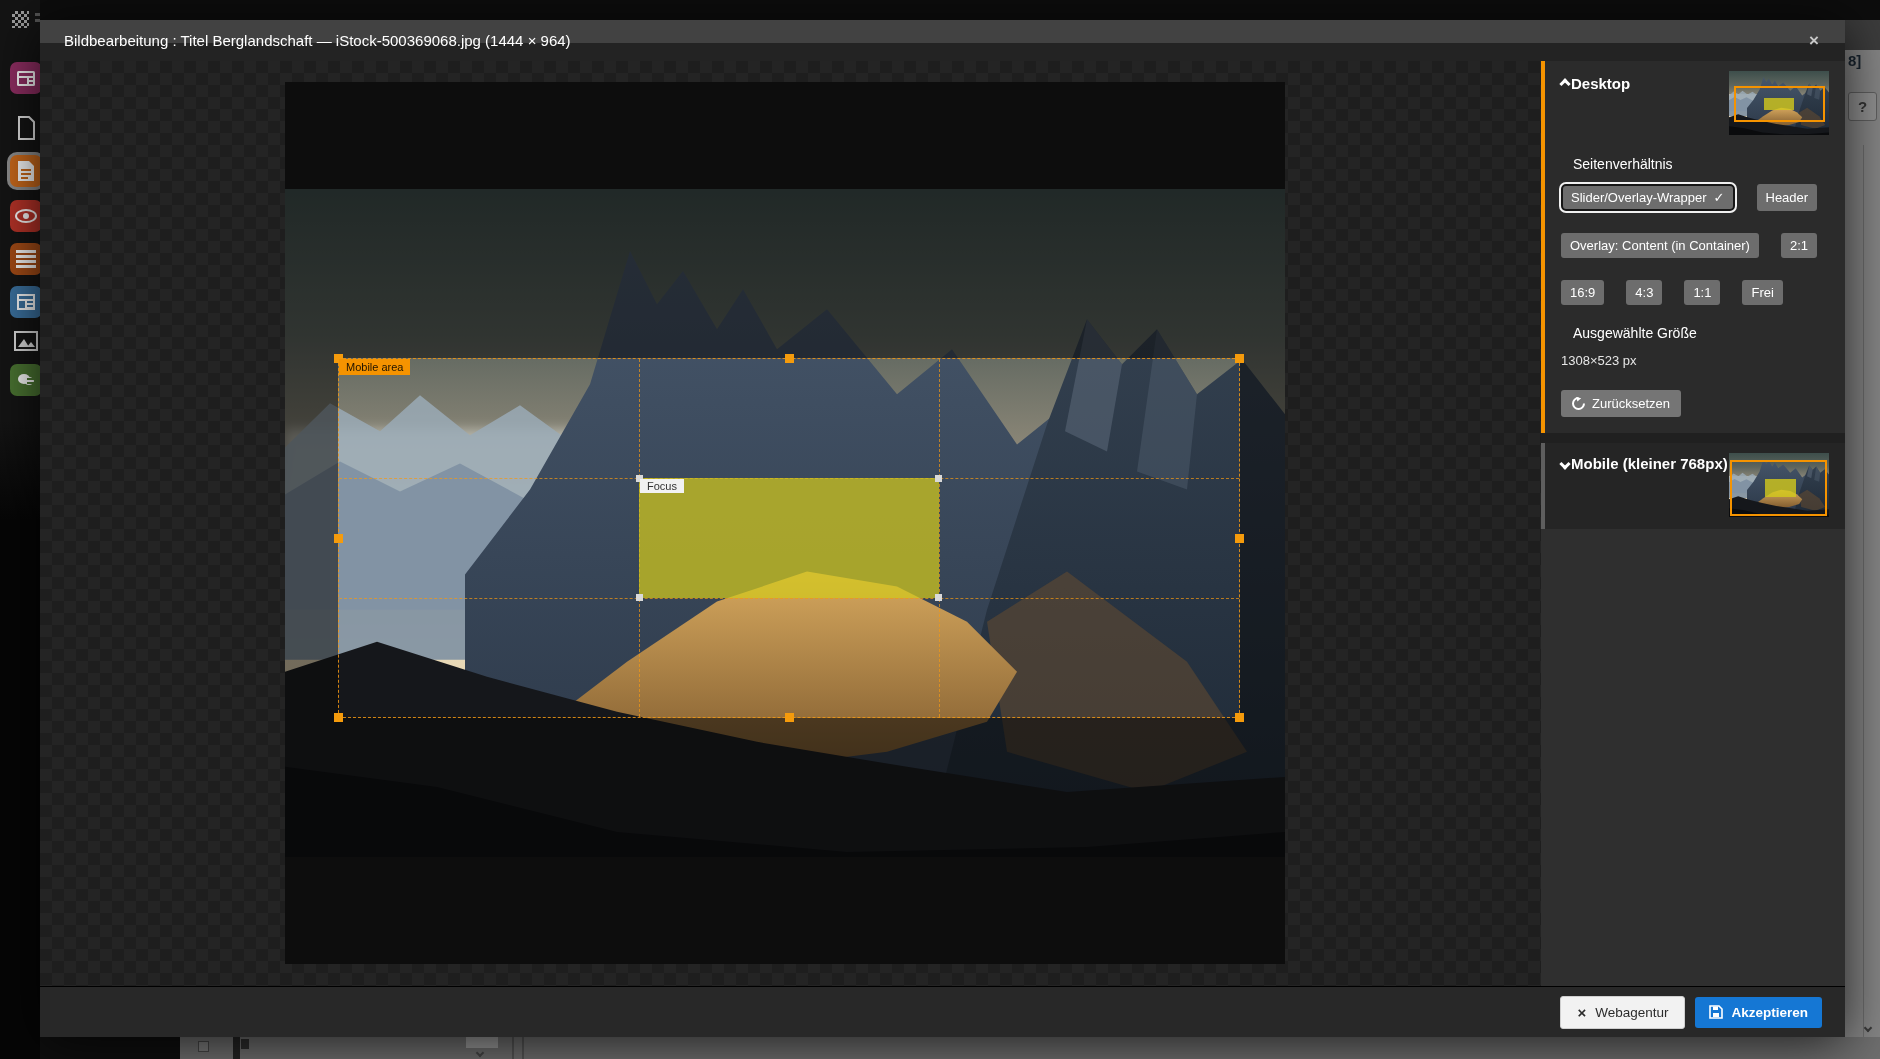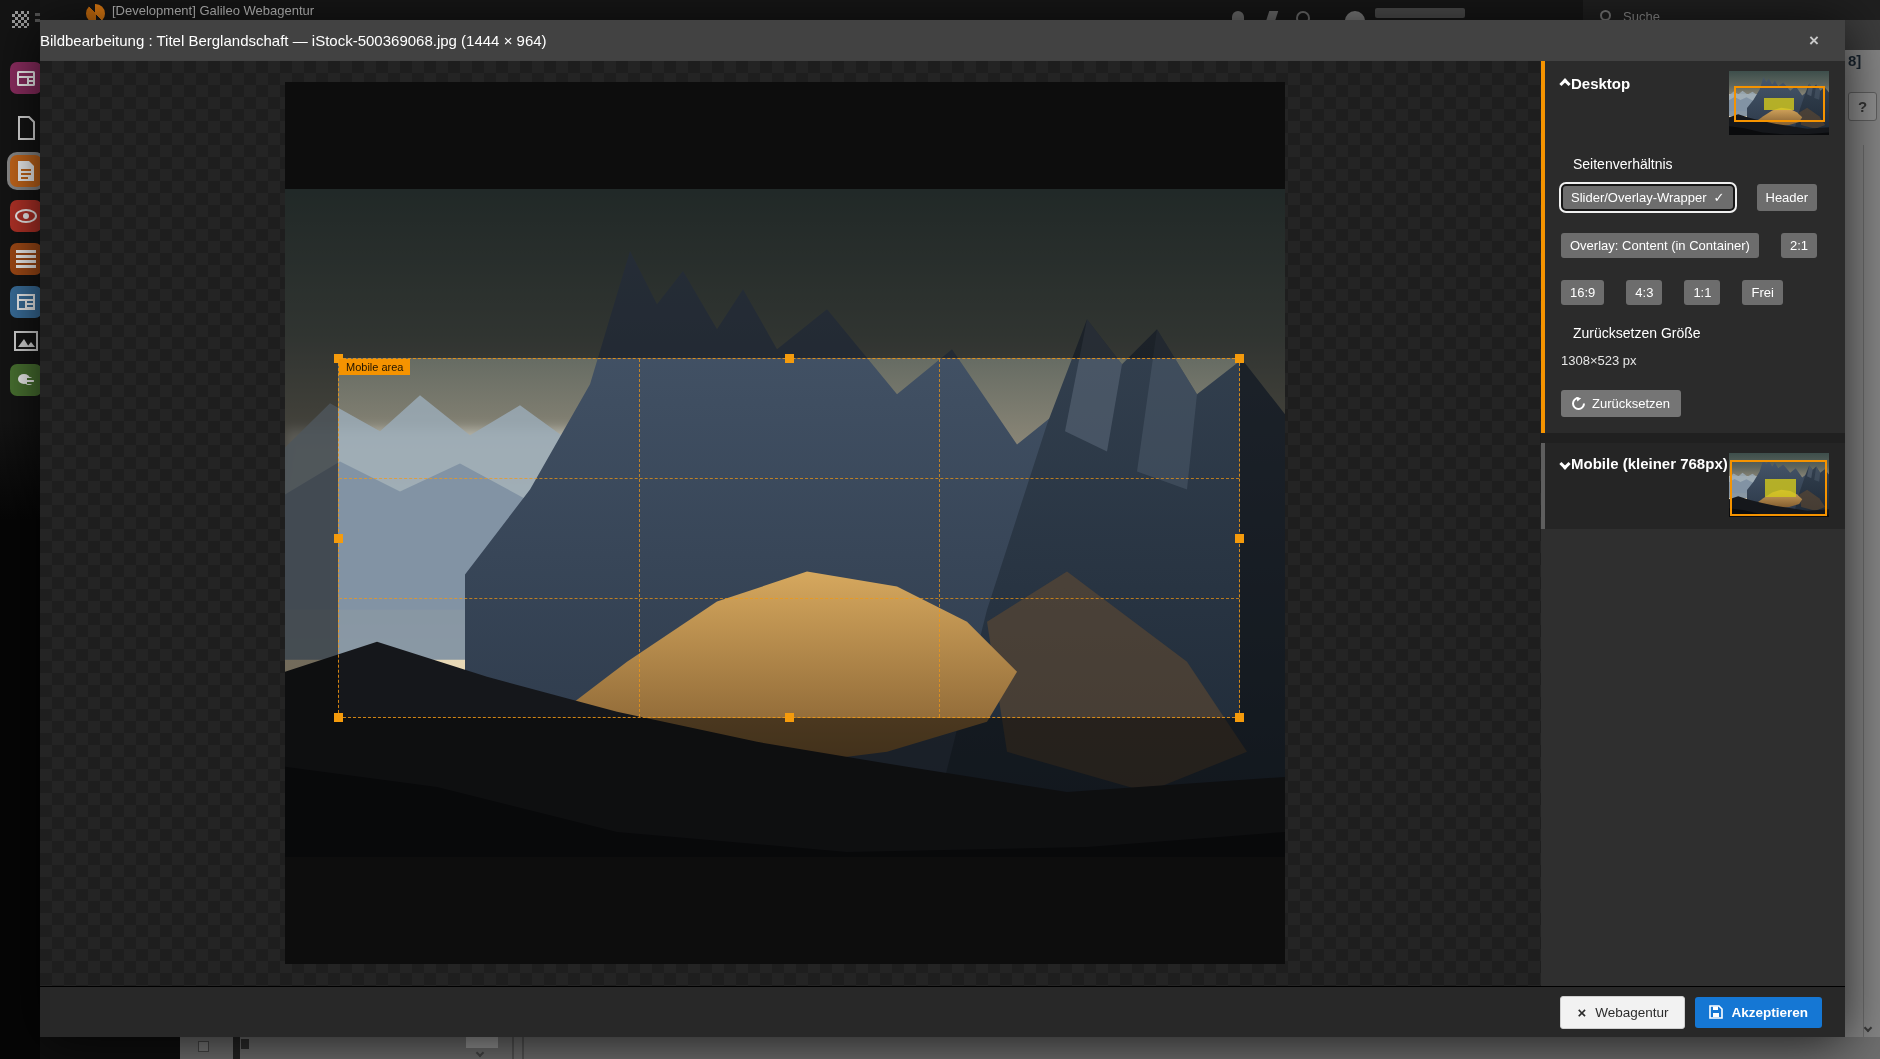--- a/index.html
+++ b/index.html
@@ -49,22 +49,22 @@
   .bs-check{position:absolute;left:198px;top:4px;width:11px;height:11px;border:1px solid #474747;background:#7d7d7d;}
   .bs-dot{position:absolute;left:241px;top:2px;width:8px;height:10px;background:#2e2e2e;}
   .bs-drop{position:absolute;left:466px;top:0;width:32px;height:11px;background:#9b9b9b;}
   .bs-dropcaret{position:absolute;left:477px;top:13px;width:6px;height:6px;border-left:2px solid #454545;border-bottom:2px solid #454545;transform:rotate(-45deg);}
   .bs-vline1{position:absolute;left:512px;top:0;width:2px;height:22px;background:#555;}
   .bs-vline2{position:absolute;left:522px;top:0;width:2px;height:22px;background:#555;}
 
   
   .dialog{position:absolute;left:40px;top:20px;width:1805px;height:1017px;z-index:10;
     box-shadow:0 6px 50px rgba(0,0,0,.75);background:#232323;}
-  .dlg-title{position:absolute;left:0;top:0;width:100%;height:41px;background:#424242;color:#fff;
-    font-size:15px;line-height:41px;}
+  .dlg-title{position:absolute;left:0;top:0;width:100%;height:23px;background:#424242;color:#fff;
+    font-size:15px;line-height:41px;padding-left:24px;}
   .dlg-close{position:absolute;right:16px;top:0;width:30px;height:41px;line-height:41px;text-align:center;
     color:#c9c9c9;font-size:17px;font-weight:bold;cursor:pointer;}
   .dlg-body{position:absolute;left:0;top:41px;right:0;bottom:51px;}
   .dlg-footer{position:absolute;left:0;bottom:0;width:100%;height:51px;background:#282828;border-top:1px solid #000;
     display:flex;align-items:center;justify-content:flex-end;gap:10px;padding-right:23px;}
 
   
   .canvas{position:absolute;left:0;top:0;right:304px;bottom:0;overflow:hidden;
     background:repeating-conic-gradient(#242424 0 25%,#1e1e1e 0 50%) 0 0/24px 24px;}
   .photo-frame{position:absolute;left:245px;top:21px;width:1000px;height:882px;background:#131313;overflow:hidden;}
@@ -162,33 +162,20 @@
       <polygon points="250,542 342,472 432,412 522,382 612,397 682,432 732,482 702,532 602,562 482,577 362,572 282,562" fill="url(#ggold)"></polygon>
       <polygon points="0,602 122,572 262,587 382,612 302,642 122,637 0,632" fill="#6e5532" opacity=".5"></polygon>
       <polygon points="0,667 0,482 92,452 202,487 332,522 472,552 622,577 782,602 1000,587 1000,667" fill="#15171b"></polygon>
       <polygon points="0,667 0,577 152,597 332,642 562,662 802,657 1000,642 1000,667" fill="#0a0b0d"></polygon>
     </symbol>
   </defs>
 </svg>
 
 <div class="screen">
 
-  <div class="topbar">
-    <div class="brand-logo"></div>
-    <div class="app-title">[Development] Galileo Webagentur</div>
-    <div class="tb-frag tb-bell"></div>
-    <div class="tb-frag tb-flash"></div>
-    <div class="tb-frag tb-help"></div>
-    <div class="tb-frag tb-avatar"></div>
-    <div class="tb-nametext"></div>
-    <div class="tb-search">
-      <span class="mag"></span>
-      <span class="ph">Suche</span>
-    </div>
-  </div>
 
   <div class="leftnav">
     <div class="grid-icon"></div>
     <div class="nav-frag"></div>
     <div class="nav-frag2"></div>
 
     <div class="nav-icn" style="top:62px;background:#8c2d60">
       <svg width="20" height="17" viewBox="0 0 20 17">
         <rect x="1" y="1" width="18" height="15" rx="1.5" fill="#f2f2f2"></rect>
         <rect x="3" y="3" width="14" height="3" fill="#8c2d60"></rect>
@@ -280,20 +267,27 @@
           <svg class="photo-svg" preserveAspectRatio="none">
             <use href="#mountain-scene" width="100%" height="100%"></use>
           </svg>
 
           <div class="crop-rect">
             <div class="third-v a"></div>
             <div class="third-v b"></div>
             <div class="third-h a"></div>
             <div class="third-h b"></div>
 
+            <div class="focus-rect">
+              <div class="fhandle fh-nw"></div>
+              <div class="fhandle fh-ne"></div>
+              <div class="fhandle fh-sw"></div>
+              <div class="fhandle fh-se"></div>
+              <div class="focus-label">Focus</div>
+            </div>
 
             <div class="handle h-nw"></div>
             <div class="handle h-n"></div>
             <div class="handle h-ne"></div>
             <div class="handle h-w"></div>
             <div class="handle h-e"></div>
             <div class="handle h-sw"></div>
             <div class="handle h-s"></div>
             <div class="handle h-se"></div>
             <div class="crop-label">Mobile area</div>
@@ -323,21 +317,21 @@
             </button>
             <button class="rbtn">Header</button>
             <button class="rbtn">Overlay: Content (in Container)</button>
             <button class="rbtn">2:1</button>
             <button class="rbtn">16:9</button>
             <button class="rbtn">4:3</button>
             <button class="rbtn">1:1</button>
             <button class="rbtn">Frei</button>
           </div>
 
-          <h3 class="sb-h size-head">Zurücksetzen Größe</h3>
+          <h3 class="sb-h size-head">Ausgewählte Größe</h3>
           <div class="size-val">1308×523 px</div>
 
           <button class="reset-btn">
             <svg width="13" height="13" viewBox="0 0 13 13">
               <path d="M6.5 1 A5.5 5.5 0 1 0 12 6.5" fill="none" stroke="#fff" stroke-width="2"></path>
               <polygon points="4.2,0 9.2,1.2 5.4,4.4" fill="#fff"></polygon>
             </svg>
             <span>Zurücksetzen</span>
           </button>
         </section>

